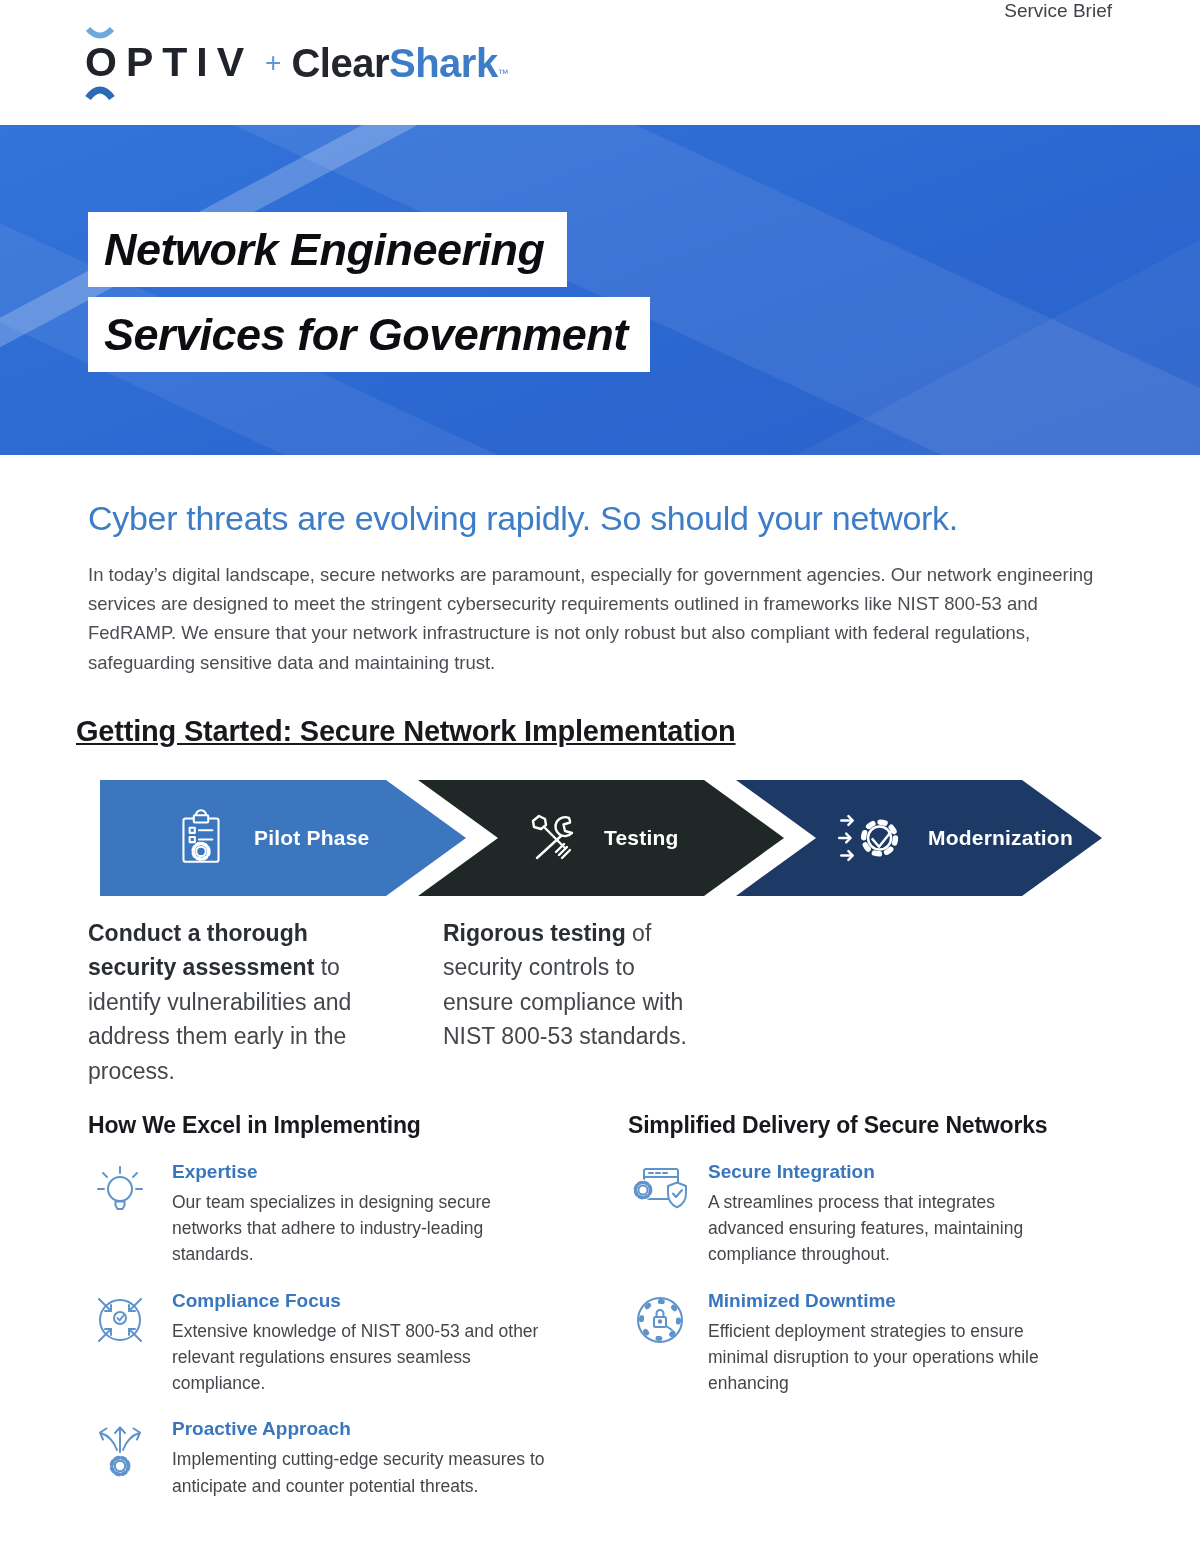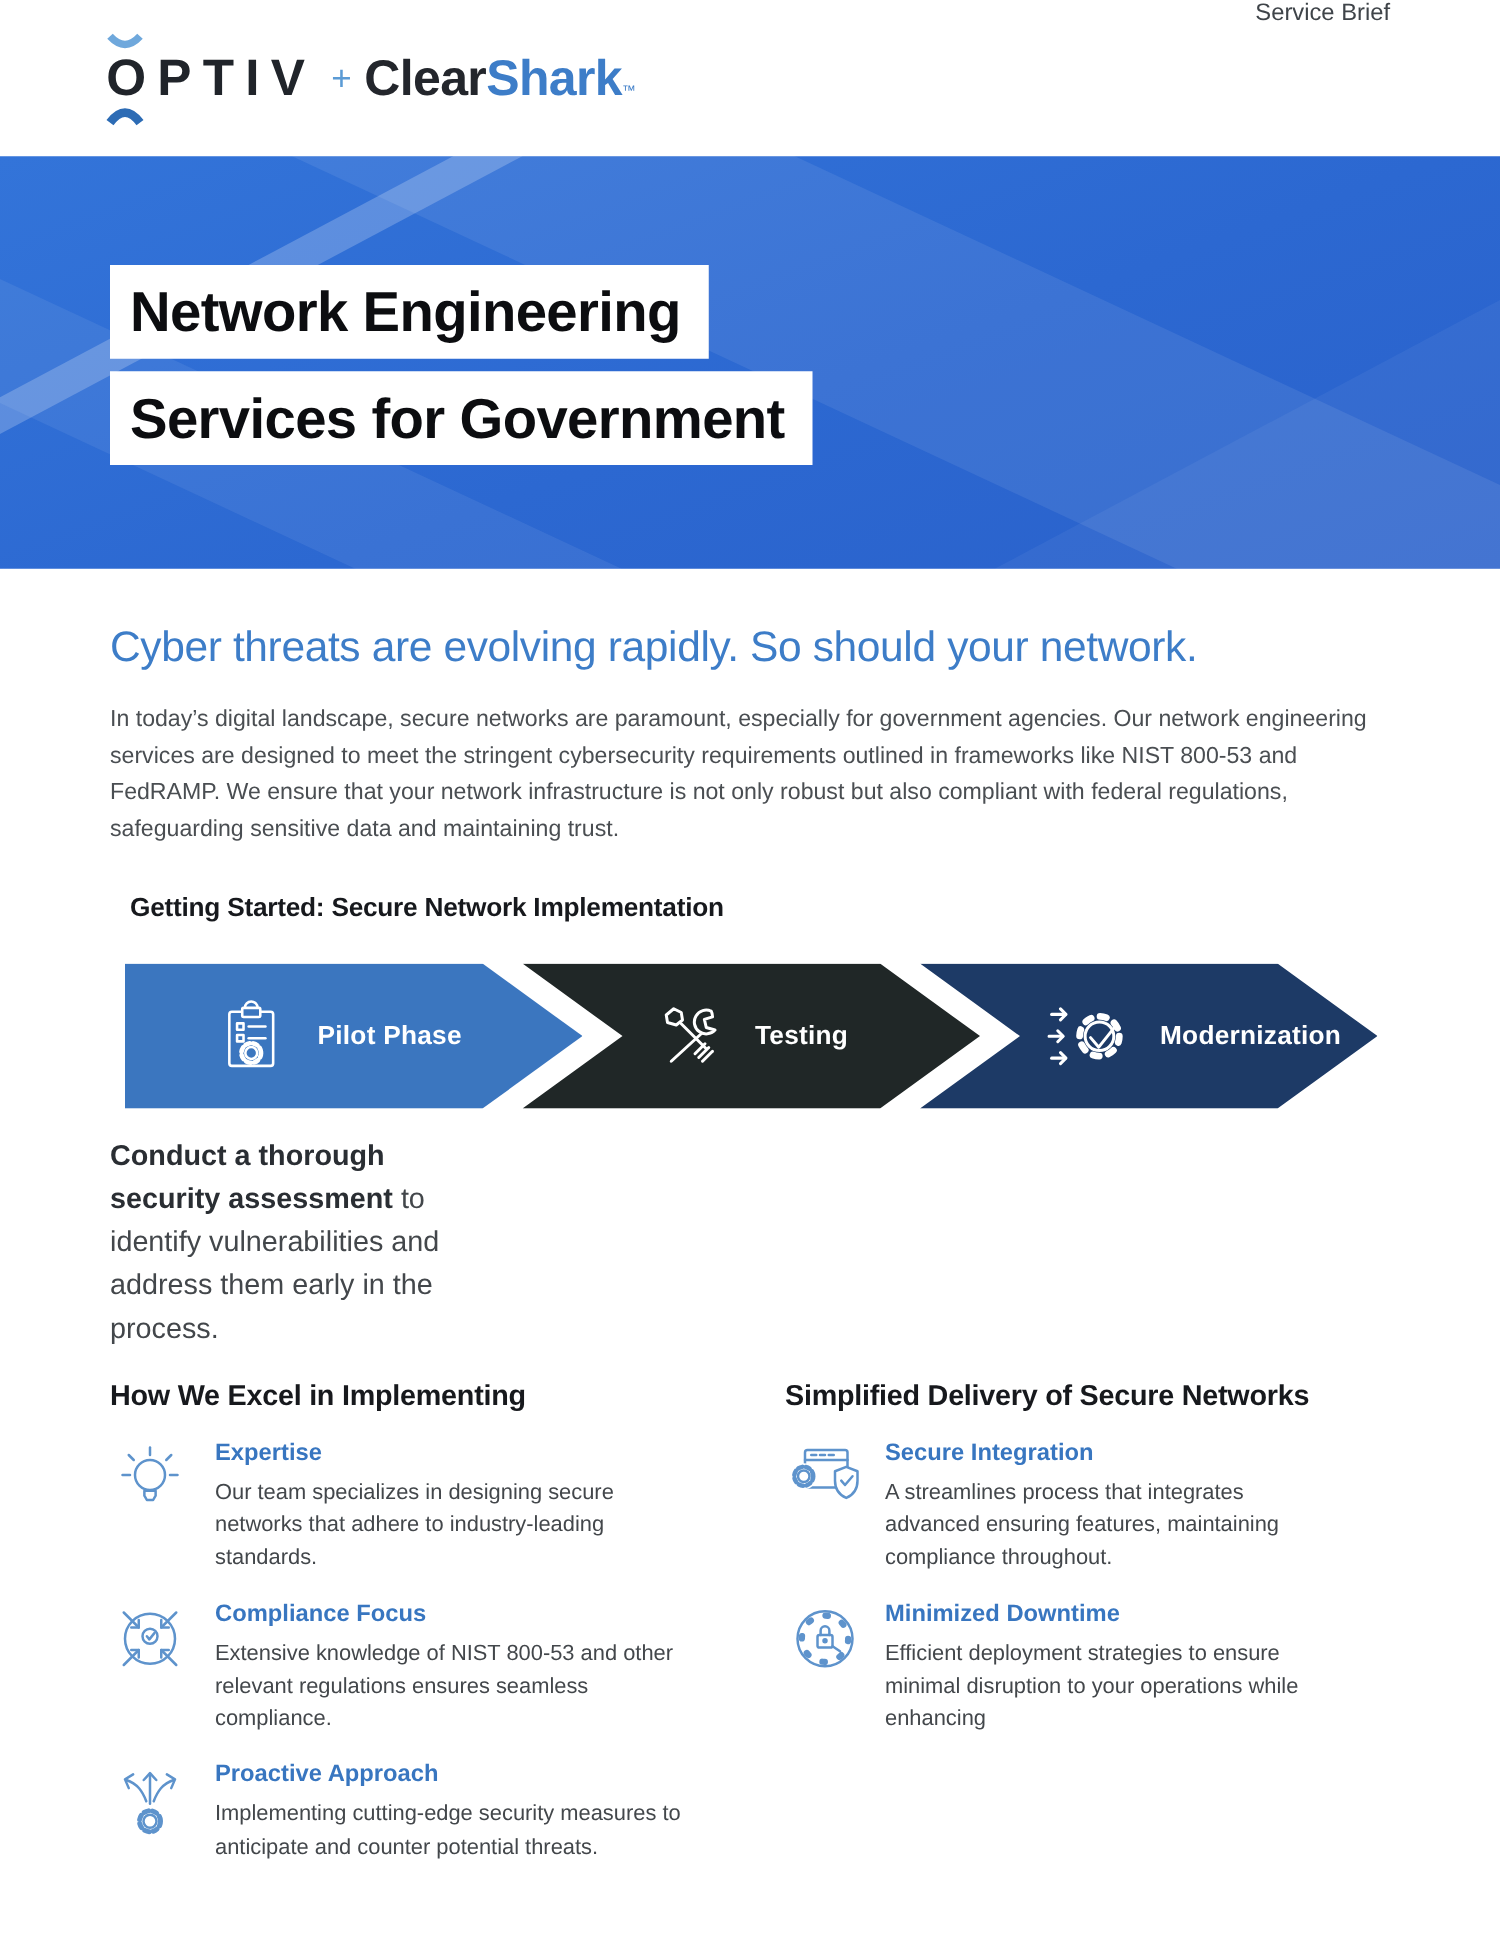--- a/index.html
+++ b/index.html
@@ -37,36 +37,37 @@
               transform:rotate(25deg); top:20px; left:-140px; }
   .stripe-b { width:1600px; height:90px; background:rgba(255,255,255,0.07);
               transform:rotate(25deg); top:280px; left:-420px; }
   .stripe-c { width:700px; height:26px; background:rgba(255,255,255,0.22);
               transform:rotate(-28deg); top:120px; left:-210px; }
   .stripe-d { width:900px; height:200px; background:rgba(255,255,255,0.05);
               transform:rotate(-28deg); top:240px; left:540px; }
   .title-box {
     position:absolute; left:88px; background:#ffffff; color:#0c0d10;
     font-size:45px; font-weight:800; line-height:1; padding:15px 22px 15px 16px;
-    letter-spacing:-0.5px; white-space:nowrap;
+    letter-spacing:-0.5px; white-space:nowrap;font-style:italic;
   }
   .title-box.line1 { top:87px; }
   .title-box.line2 { top:172px; }
 
   
   .intro { margin:44px 88px 0 88px; }
   .intro-heading { color:#3d7dc8; font-size:34px; font-weight:400; letter-spacing:-0.3px; }
   .intro-body {
     margin-top:22px; font-size:18.5px; line-height:1.58; color:#4a4e52; max-width:1026px;
   }
 
   
   .process-heading {
-    margin:38px 88px 0 104px; font-size:21px; font-weight:700; color:#17191d;
+    margin:38px 88px 0 76px; font-size:29px; font-weight:700; color:#17191d;
     letter-spacing:-0.2px;
+    text-decoration:underline;
   }
   .arrows { position:relative; margin:32px 0 0 100px; height:116px; display:flex; }
   .arrow {
     position:relative; width:366px; height:116px; flex:none;
     display:flex; align-items:center; color:#ffffff;
   }
   .arrow + .arrow { margin-left:-48px; }
   .arrow-1 { background:#3b76bf;
     clip-path:polygon(0 0, 286px 0, 100% 50%, 286px 100%, 0 100%); }
   .arrow-2 { background:#202727;
@@ -190,20 +191,21 @@
           <path d="M9.5,44 l4,4 -4,4"></path>
         </svg>
       </span>
       <span class="arrow-label">Modernization</span>
     </div>
   </div>
 </div>
 
 <div class="step-descs">
   <div class="step-desc step-desc-1"><b>Conduct a thorough security assessment</b><span> to identify vulnerabilities and address them early in the process.</span></div>
+  <div class="step-desc step-desc-2"><b>Rigorous testing</b><span> of security controls to ensure compliance with NIST 800-53 standards.</span></div>
 </div>
 
 <div class="columns">
 
   <div class="col-left">
     <div class="col-heading">How We Excel in Implementing</div>
 
     <div class="feature">
       <span class="feature-icon">
         <svg width="64" height="64" viewBox="0 0 64 64" fill="none" stroke="currentColor" stroke-width="2" stroke-linecap="round" stroke-linejoin="round">

